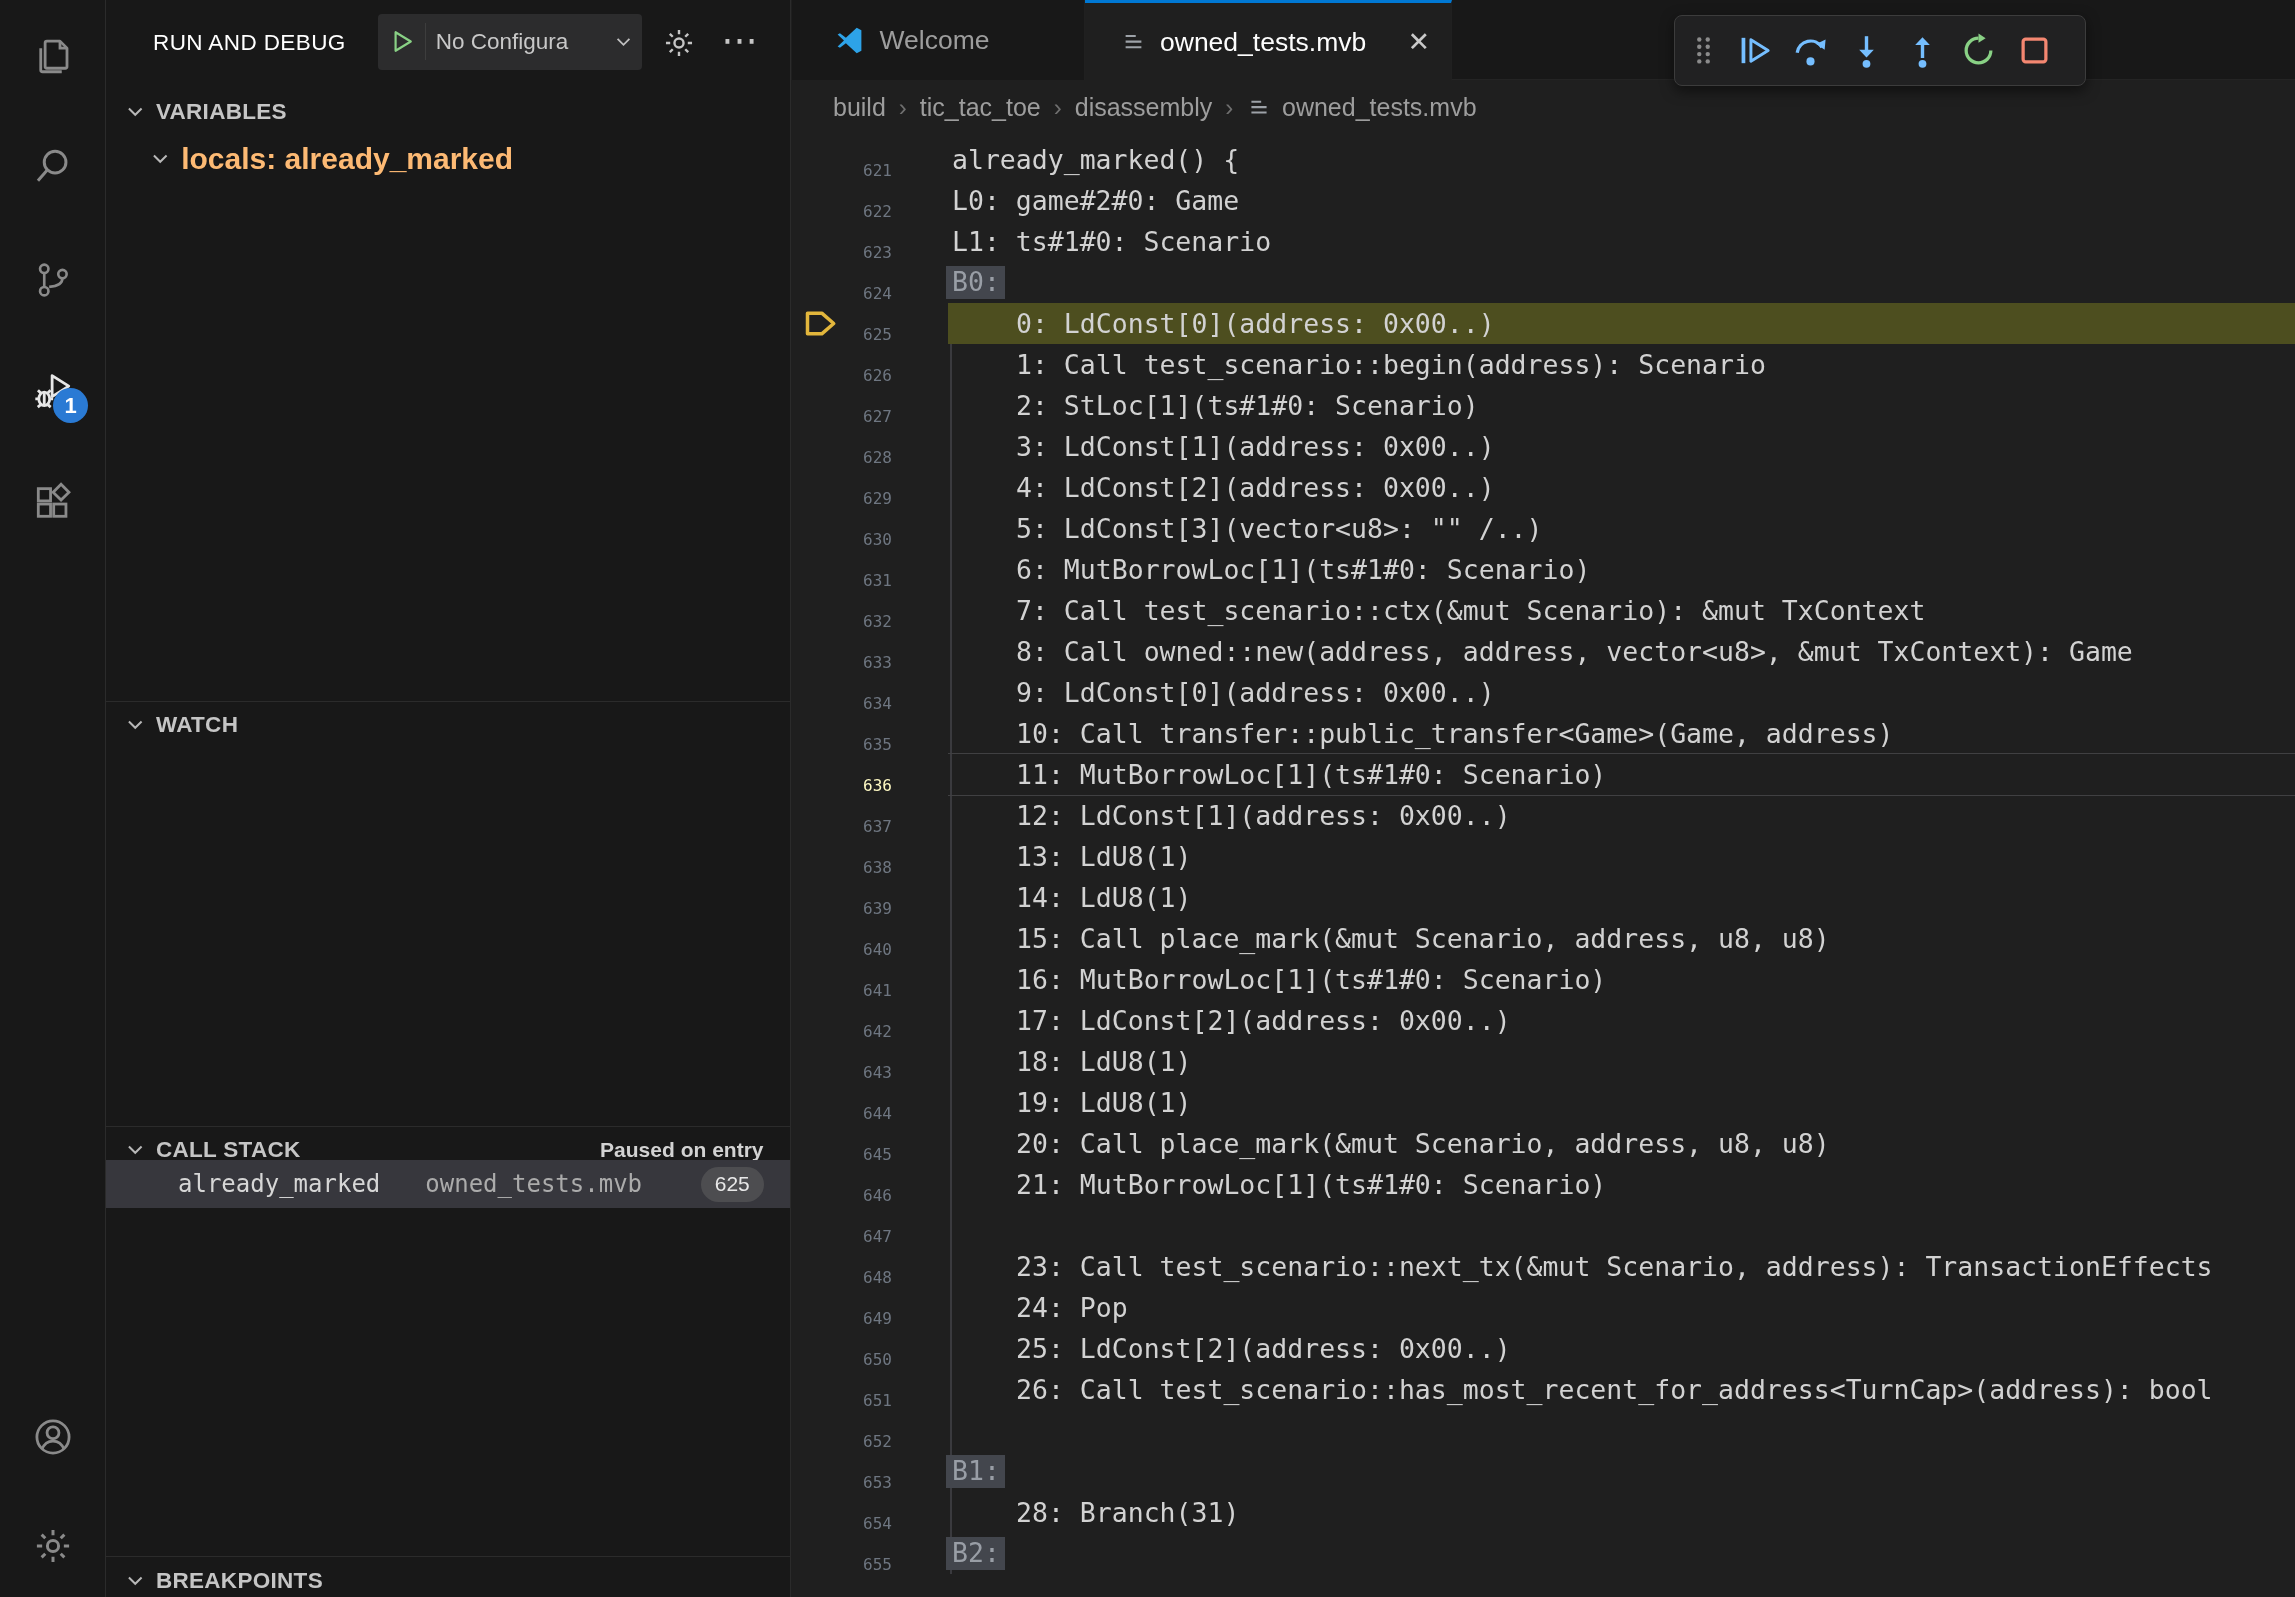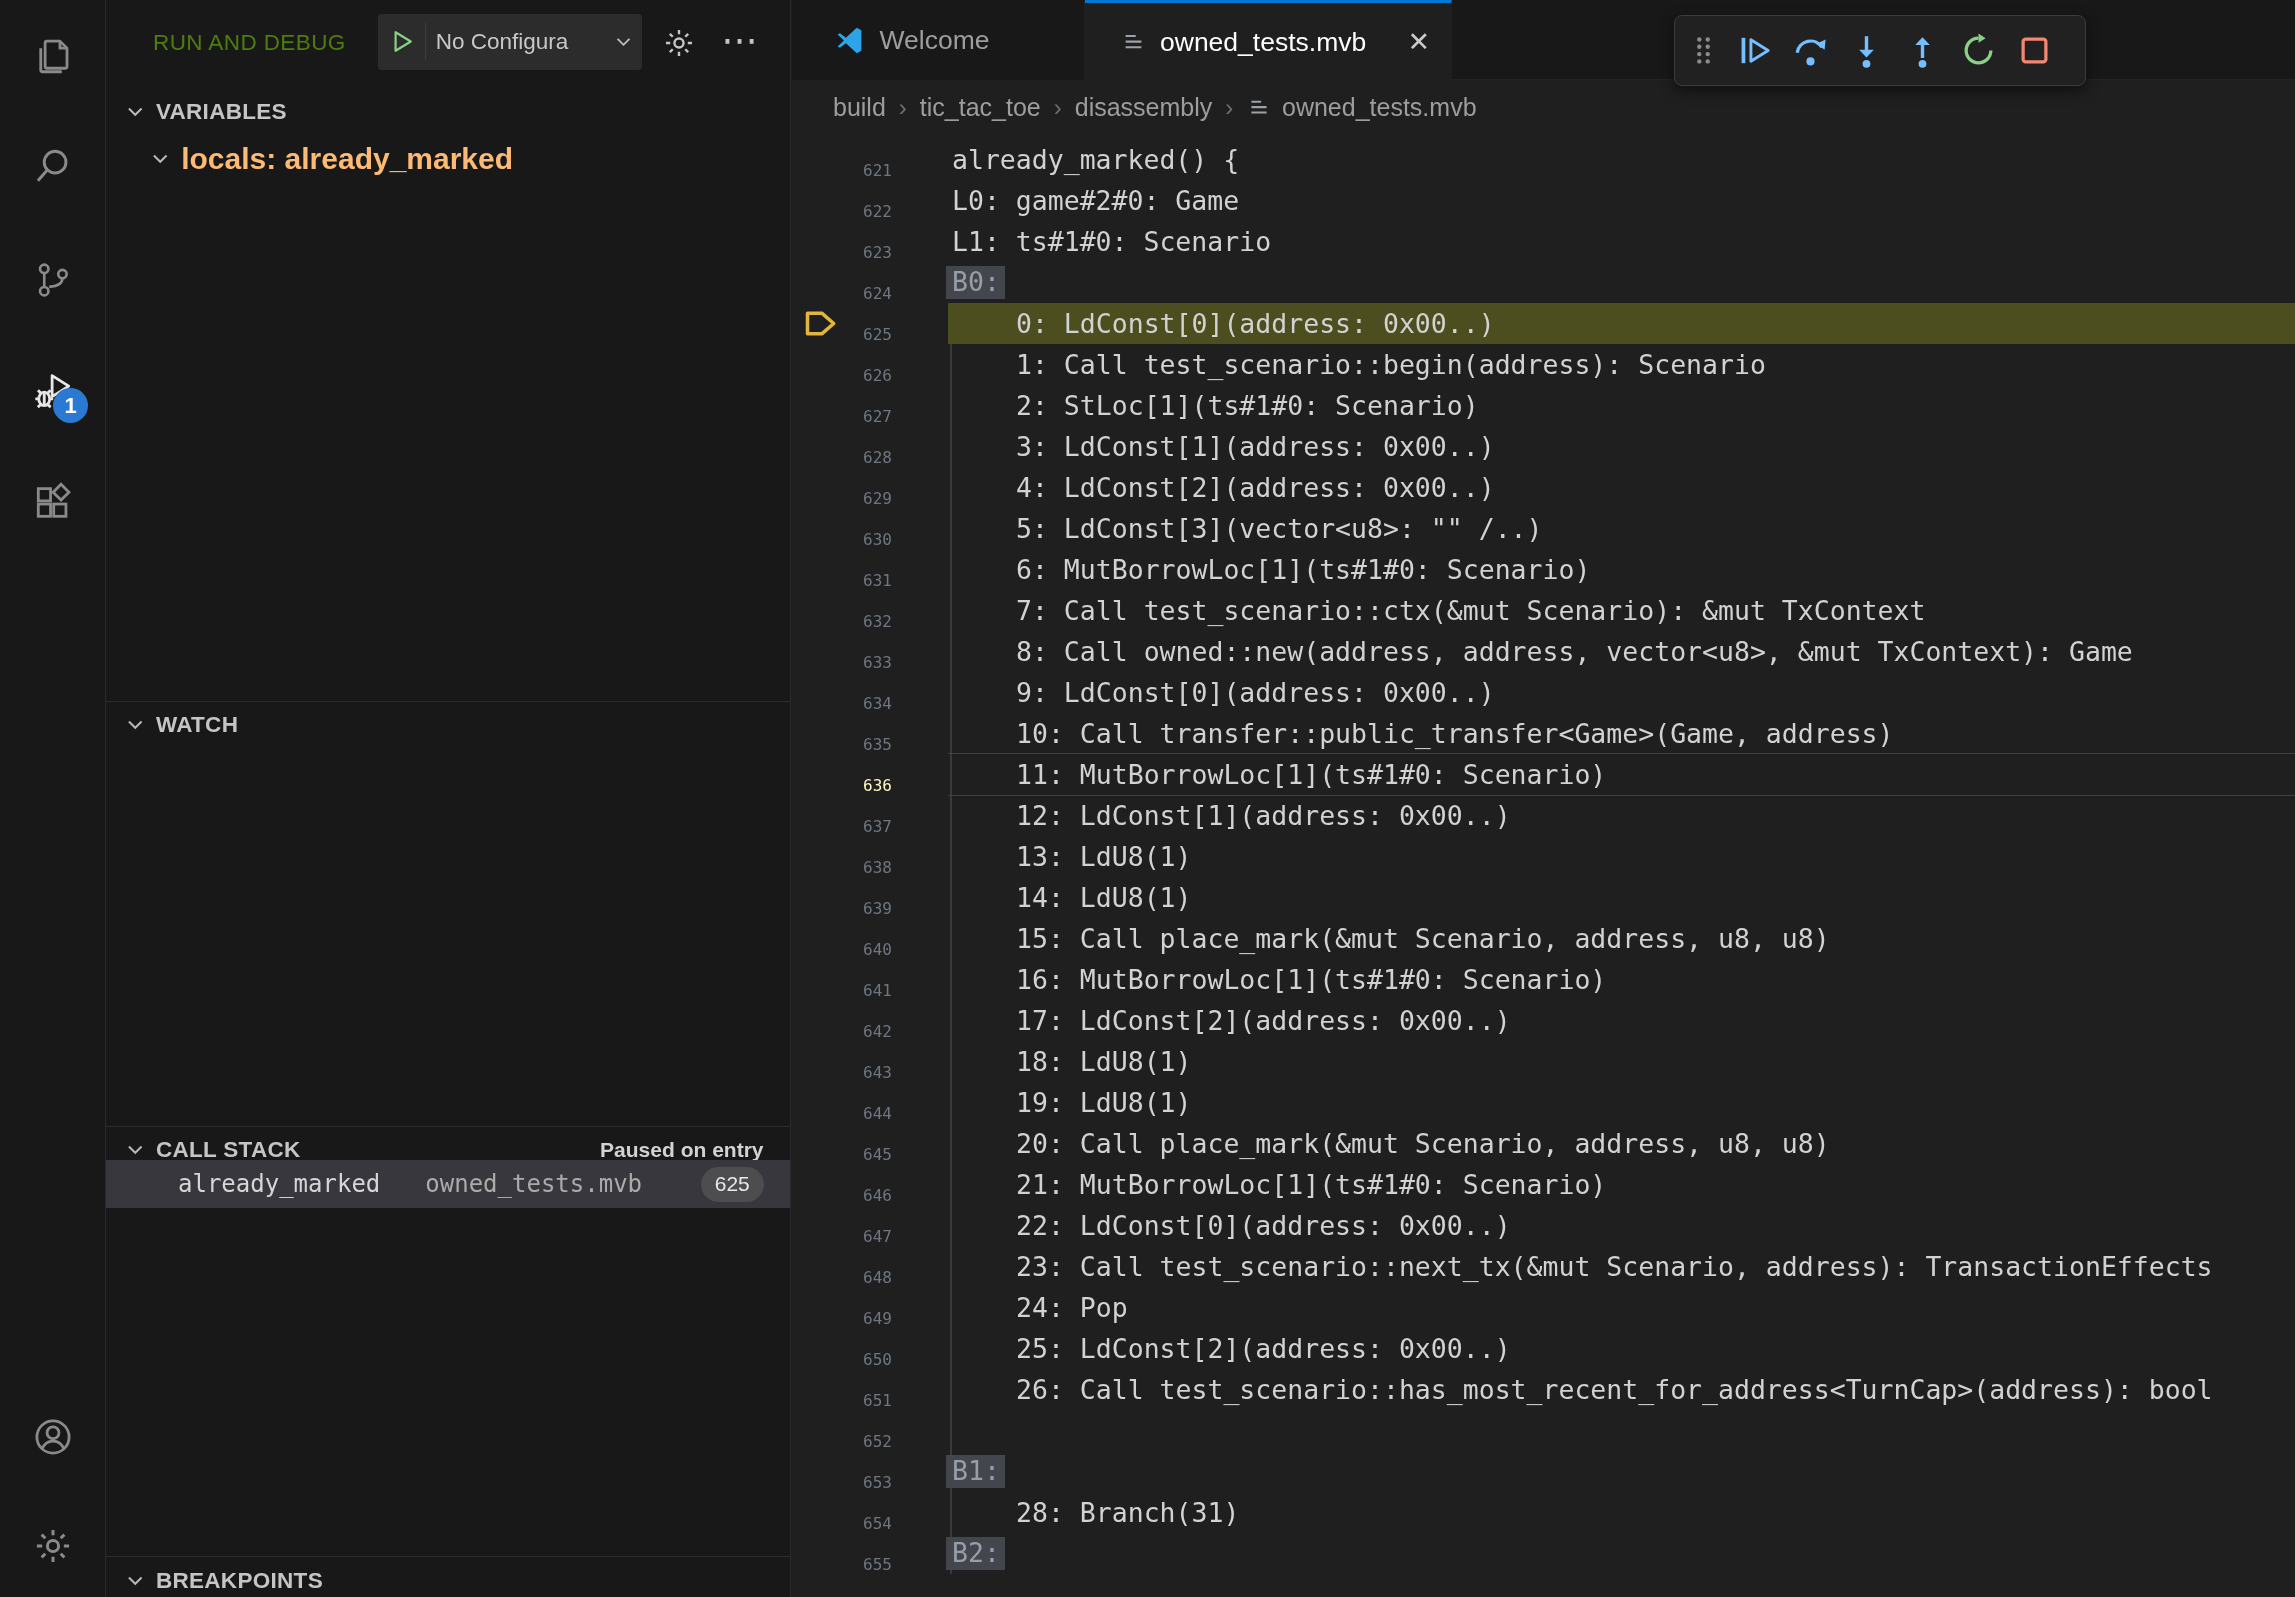--- a/index.html
+++ b/index.html
@@ -20,21 +20,21 @@
   .ab-item svg { width:42px; height:42px; }
   .ab-badge { position:absolute; left:53px; top:37px; width:35px; height:35px;
     border-radius:50%; background:#2a7ad4; color:#fff; font-size:22px; font-weight:700;
     display:flex; align-items:center; justify-content:center; }
 
   
   .sidebar { position:absolute; left:106px; top:0; width:685px; height:100%;
     background:#181818; border-right:0.8px solid #2b2b2b; z-index:5; }
   .sb-top { position:absolute; top:0; left:0; width:100%; height:85px; }
   .sb-title { position:absolute; left:47px; top:0; height:85px; display:flex; align-items:center;
-    font-size:22.5px; color:#4d7c0f; letter-spacing:0.4px; white-space:nowrap; }
+    font-size:22.5px; color:#ffffff; letter-spacing:0.4px; white-space:nowrap; }
   .config-btn { position:absolute; left:272px; top:13.7px; width:264px; height:56px;
     background:#2c2c2d; border-radius:4px; display:flex; align-items:center; overflow:hidden; cursor:pointer; }
   .config-btn .playwrap { width:48px; display:flex; justify-content:center; border-right:0.8px solid #3d3d3d; height:37px; align-items:center; }
   .config-label { flex:1; font-size:22.5px; color:#c8c8c8; white-space:nowrap; overflow:hidden; padding-left:9.7px; }
   .config-chev { margin-right:8px; color:#c0c0c0; flex:none; }
   .icon-btn { position:absolute; top:0; height:85px; display:flex; align-items:center; justify-content:center;
     width:48px; color:#c5c5c5; cursor:pointer; }
   .icon-btn.gear-pos { left:549px; }
   .more-dots { position:absolute; left:607px; top:0; height:80px; width:56px; display:flex; align-items:center;
     justify-content:center; font-size:37px; color:#c5c5c5; letter-spacing:2.4px; cursor:pointer; }
@@ -494,21 +494,20 @@
           <div class="line instr">
             <div class="gutter">
               <span>646</span>
             </div>
             <div class="text">21: MutBorrowLoc[1](ts#1#0: Scenario)</div>
           </div>
           <div class="line instr">
             <div class="gutter">
               <span>647</span>
             </div>
-            <div class="text">22: LdConst[0](address: 0x00..)</div>
           </div>
           <div class="line instr">
             <div class="gutter">
               <span>648</span>
             </div>
             <div class="text">23: Call test_scenario::next_tx(&amp;mut Scenario, address): TransactionEffects</div>
           </div>
           <div class="line instr">
             <div class="gutter">
               <span>649</span>

